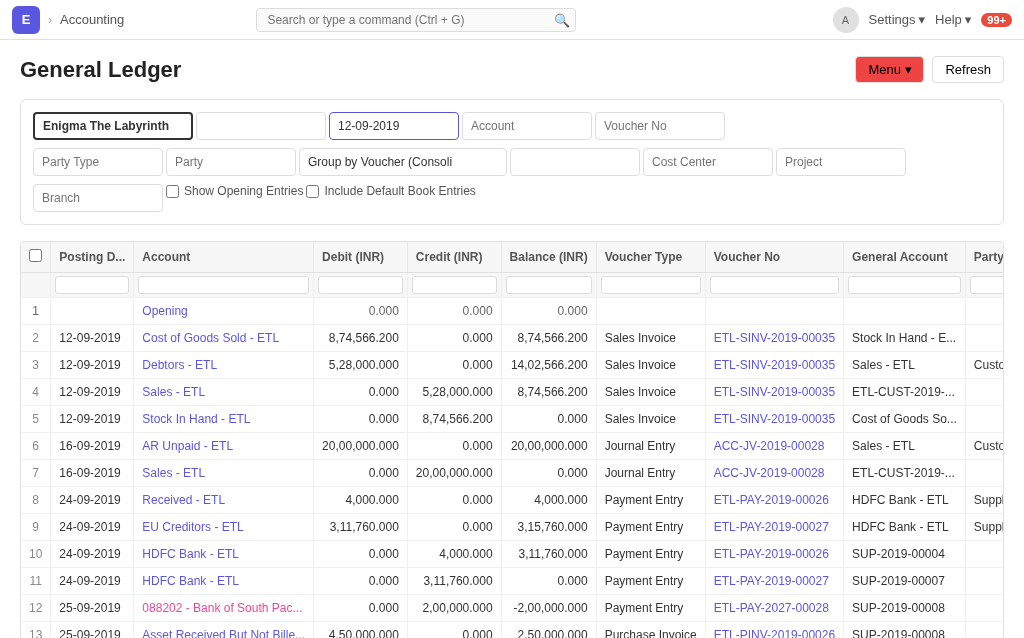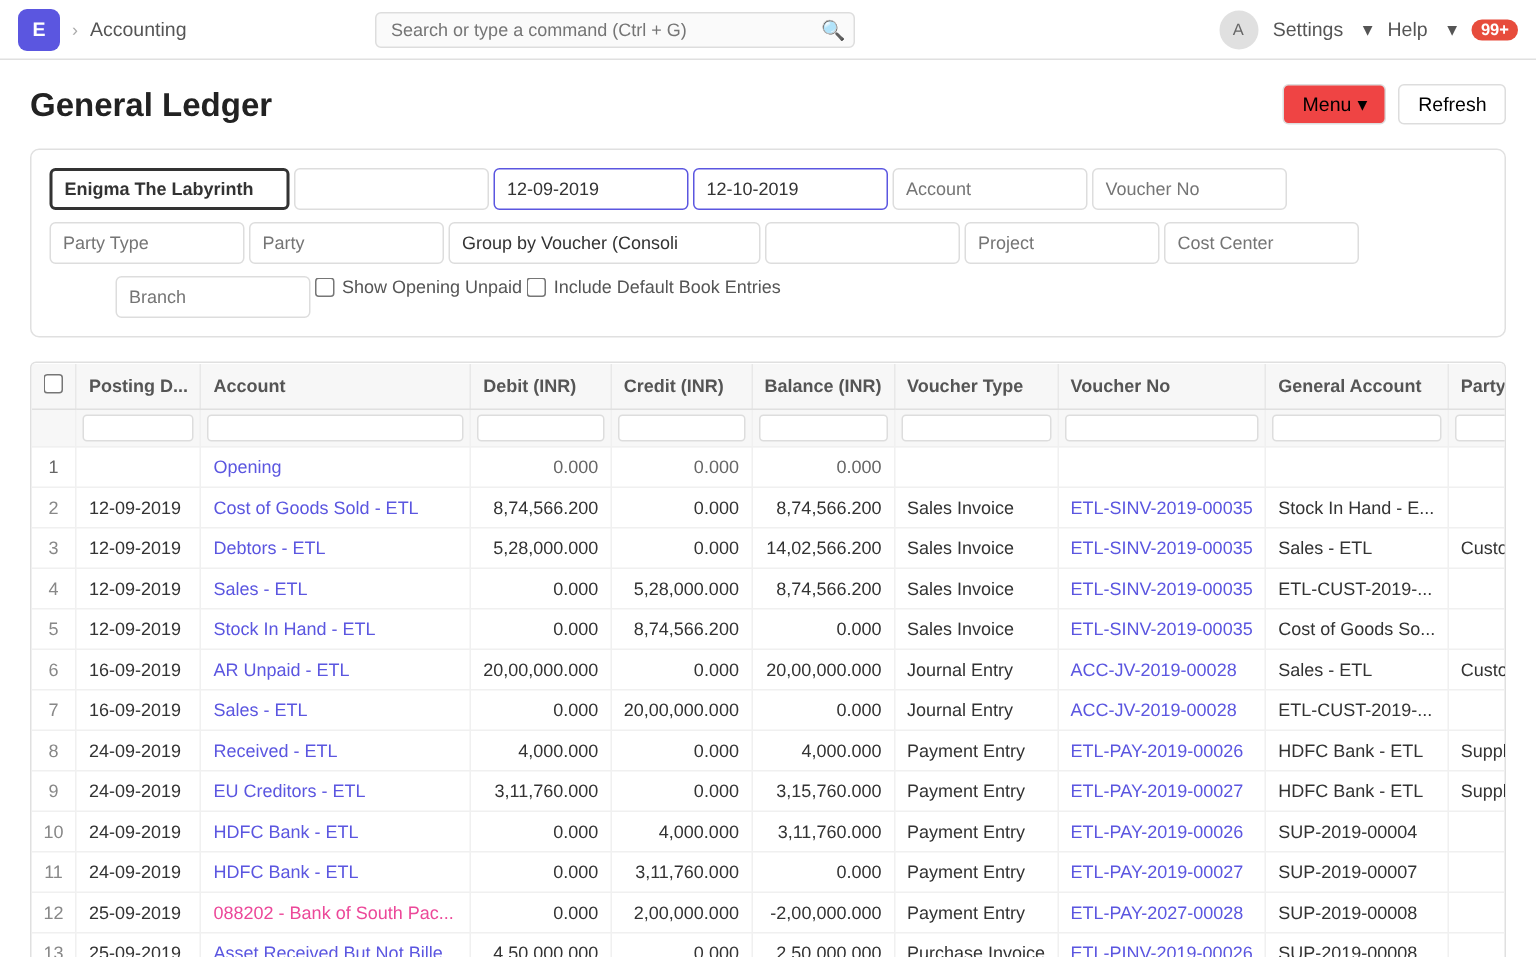--- a/index.html
+++ b/index.html
@@ -8,37 +8,37 @@
     
     .topbar { display: flex; align-items: center; background: #fff; border-bottom: 1px solid #e0e0e0; padding: 0 12px; height: 40px; gap: 8px; }
     .topbar-logo { width: 28px; height: 28px; background: #5b56e0; border-radius: 6px; display: flex; align-items: center; justify-content: center; color: #fff; font-weight: bold; font-size: 13px; flex-shrink: 0; }
     .topbar-chevron { color: #aaa; font-size: 12px; }
     .topbar-module { color: #555; font-size: 13px; }
     .topbar-search { flex: 1; max-width: 320px; margin: 12px auto; position: relative; }
     .topbar-search input { width: 100%; border: 1px solid #ddd; border-radius: 4px; padding: 4px 28px 4px 10px; font-size: 12px; color: #888; background: #fafafa; }
     .topbar-search-icon { position: absolute; right: 6px; top: 50%; transform: translateY(-50%); color: #aaa; font-size: 13px; }
     .topbar-right { display: flex; align-items: center; gap: 10px; margin-left: auto; }
     .topbar-avatar { width: 26px; height: 26px; background: #e0e0e0; border-radius: 50%; display: flex; align-items: center; justify-content: center; font-size: 11px; color: #666; }
-    .topbar-btn { background: none; border: none; cursor: pointer; font-size: 13px; color: #555; display: flex; align-items: center; gap: 13px; }
+    .topbar-btn { background: none; border: none; cursor: pointer; font-size: 13px; color: #555; display: flex; align-items: center; gap: 3px; }
     .topbar-badge { background: #e74c3c; color: #fff; border-radius: 10px; padding: 1px 6px; font-size: 11px; font-weight: bold; }
 
     
     .page { background: #fff; margin: 0; padding: 16px 20px; min-height: calc(100vh - 40px); }
 
     
     .page-header { display: flex; align-items: center; justify-content: space-between; margin-bottom: 16px; }
     .page-title { font-size: 22px; font-weight: 600; color: #222; }
     .header-actions { display: flex; gap: 8px; }
     .btn-menu { background: #ef4444; border: 1px solid #ddd; border-radius: 4px; padding: 5px 12px; cursor: pointer; font-size: 13px; display: flex; align-items: center; gap: 4px; }
     .btn-refresh { background: #fff; border: 1px solid #ddd; border-radius: 4px; padding: 5px 12px; cursor: pointer; font-size: 13px; text-align: center; }
 
     
     .filter-bar { border: 1px solid #e0e0e0; border-radius: 6px; padding: 12px; margin-bottom: 16px; background: #fff; }
     .filter-row { display: flex; gap: 3px; margin-bottom: 8px; align-items: flex-start; flex-wrap: wrap; }
-    .filter-row:last-child { margin-bottom: 0; margin-left: 44px; }
+    .filter-row:last-child { margin-bottom: 0; }
     .filter-input { border: 1px solid #ddd; border-radius: 4px; padding: 5px 8px; font-size: 12px; color: #333; background: #fff; height: 28px; }
     .filter-input.highlighted { border: 2px solid #333; font-weight: 600; }
     .filter-input.date-field { border: 1px solid #5b56e0; color: #333; }
     .filter-input-wide { width: 160px; }
     .filter-input-med { width: 130px; }
     .filter-input-long { width: 208px; }
     .filter-checkbox-label { display: flex; align-items: center; gap: 5px; font-size: 12px; color: #555; cursor: pointer; }
     .filter-checkbox-label input { cursor: pointer; }
 
     
@@ -92,37 +92,36 @@
       </button>
       <button class="btn-refresh">Refresh</button>
     </div>
   </div>
 
   <div class="filter-bar">
     <div class="filter-row">
       <input class="filter-input filter-input-wide highlighted" type="text" value="Enigma The Labyrinth" style="">
       <input class="filter-input filter-input-med" type="text" placeholder="" style="">
       <input class="filter-input date-field filter-input-med" type="text" value="12-09-2019" style="">
-      <input class="filter-input date-field filter-input-med" type="text" value="12-10-2019" style="">
       <input class="filter-input filter-input-med" type="text" placeholder="Account" style="">
       <input class="filter-input filter-input-med" type="text" placeholder="Voucher No" style="">
     </div>
     <div class="filter-row">
       <input class="filter-input filter-input-med" type="text" placeholder="Party Type" style="">
       <input class="filter-input filter-input-med" type="text" placeholder="Party" style="">
       <input class="filter-input filter-input-long" type="text" value="Group by Voucher (Consoli" style="">
       <input class="filter-input filter-input-med" type="text" placeholder="" style="">
+      <input class="filter-input filter-input-med" type="text" placeholder="Cost Center" style="">
       <input class="filter-input filter-input-med" type="text" placeholder="Project" style="">
-      <input class="filter-input filter-input-med" type="text" placeholder="Cost Center" style="">
     </div>
     <div class="filter-row">
       <input class="filter-input filter-input-med" type="text" placeholder="Branch" style="">
       <label class="filter-checkbox-label">
         <input type="checkbox" style="">
-        <span>Show Opening Unpaid</span>
+        <span>Show Opening Entries</span>
       </label>
       <label class="filter-checkbox-label">
         <input type="checkbox" style="">
         <span>Include Default Book Entries</span>
       </label>
     </div>
   </div>
 
   <div class="table-wrap">
     <table>

